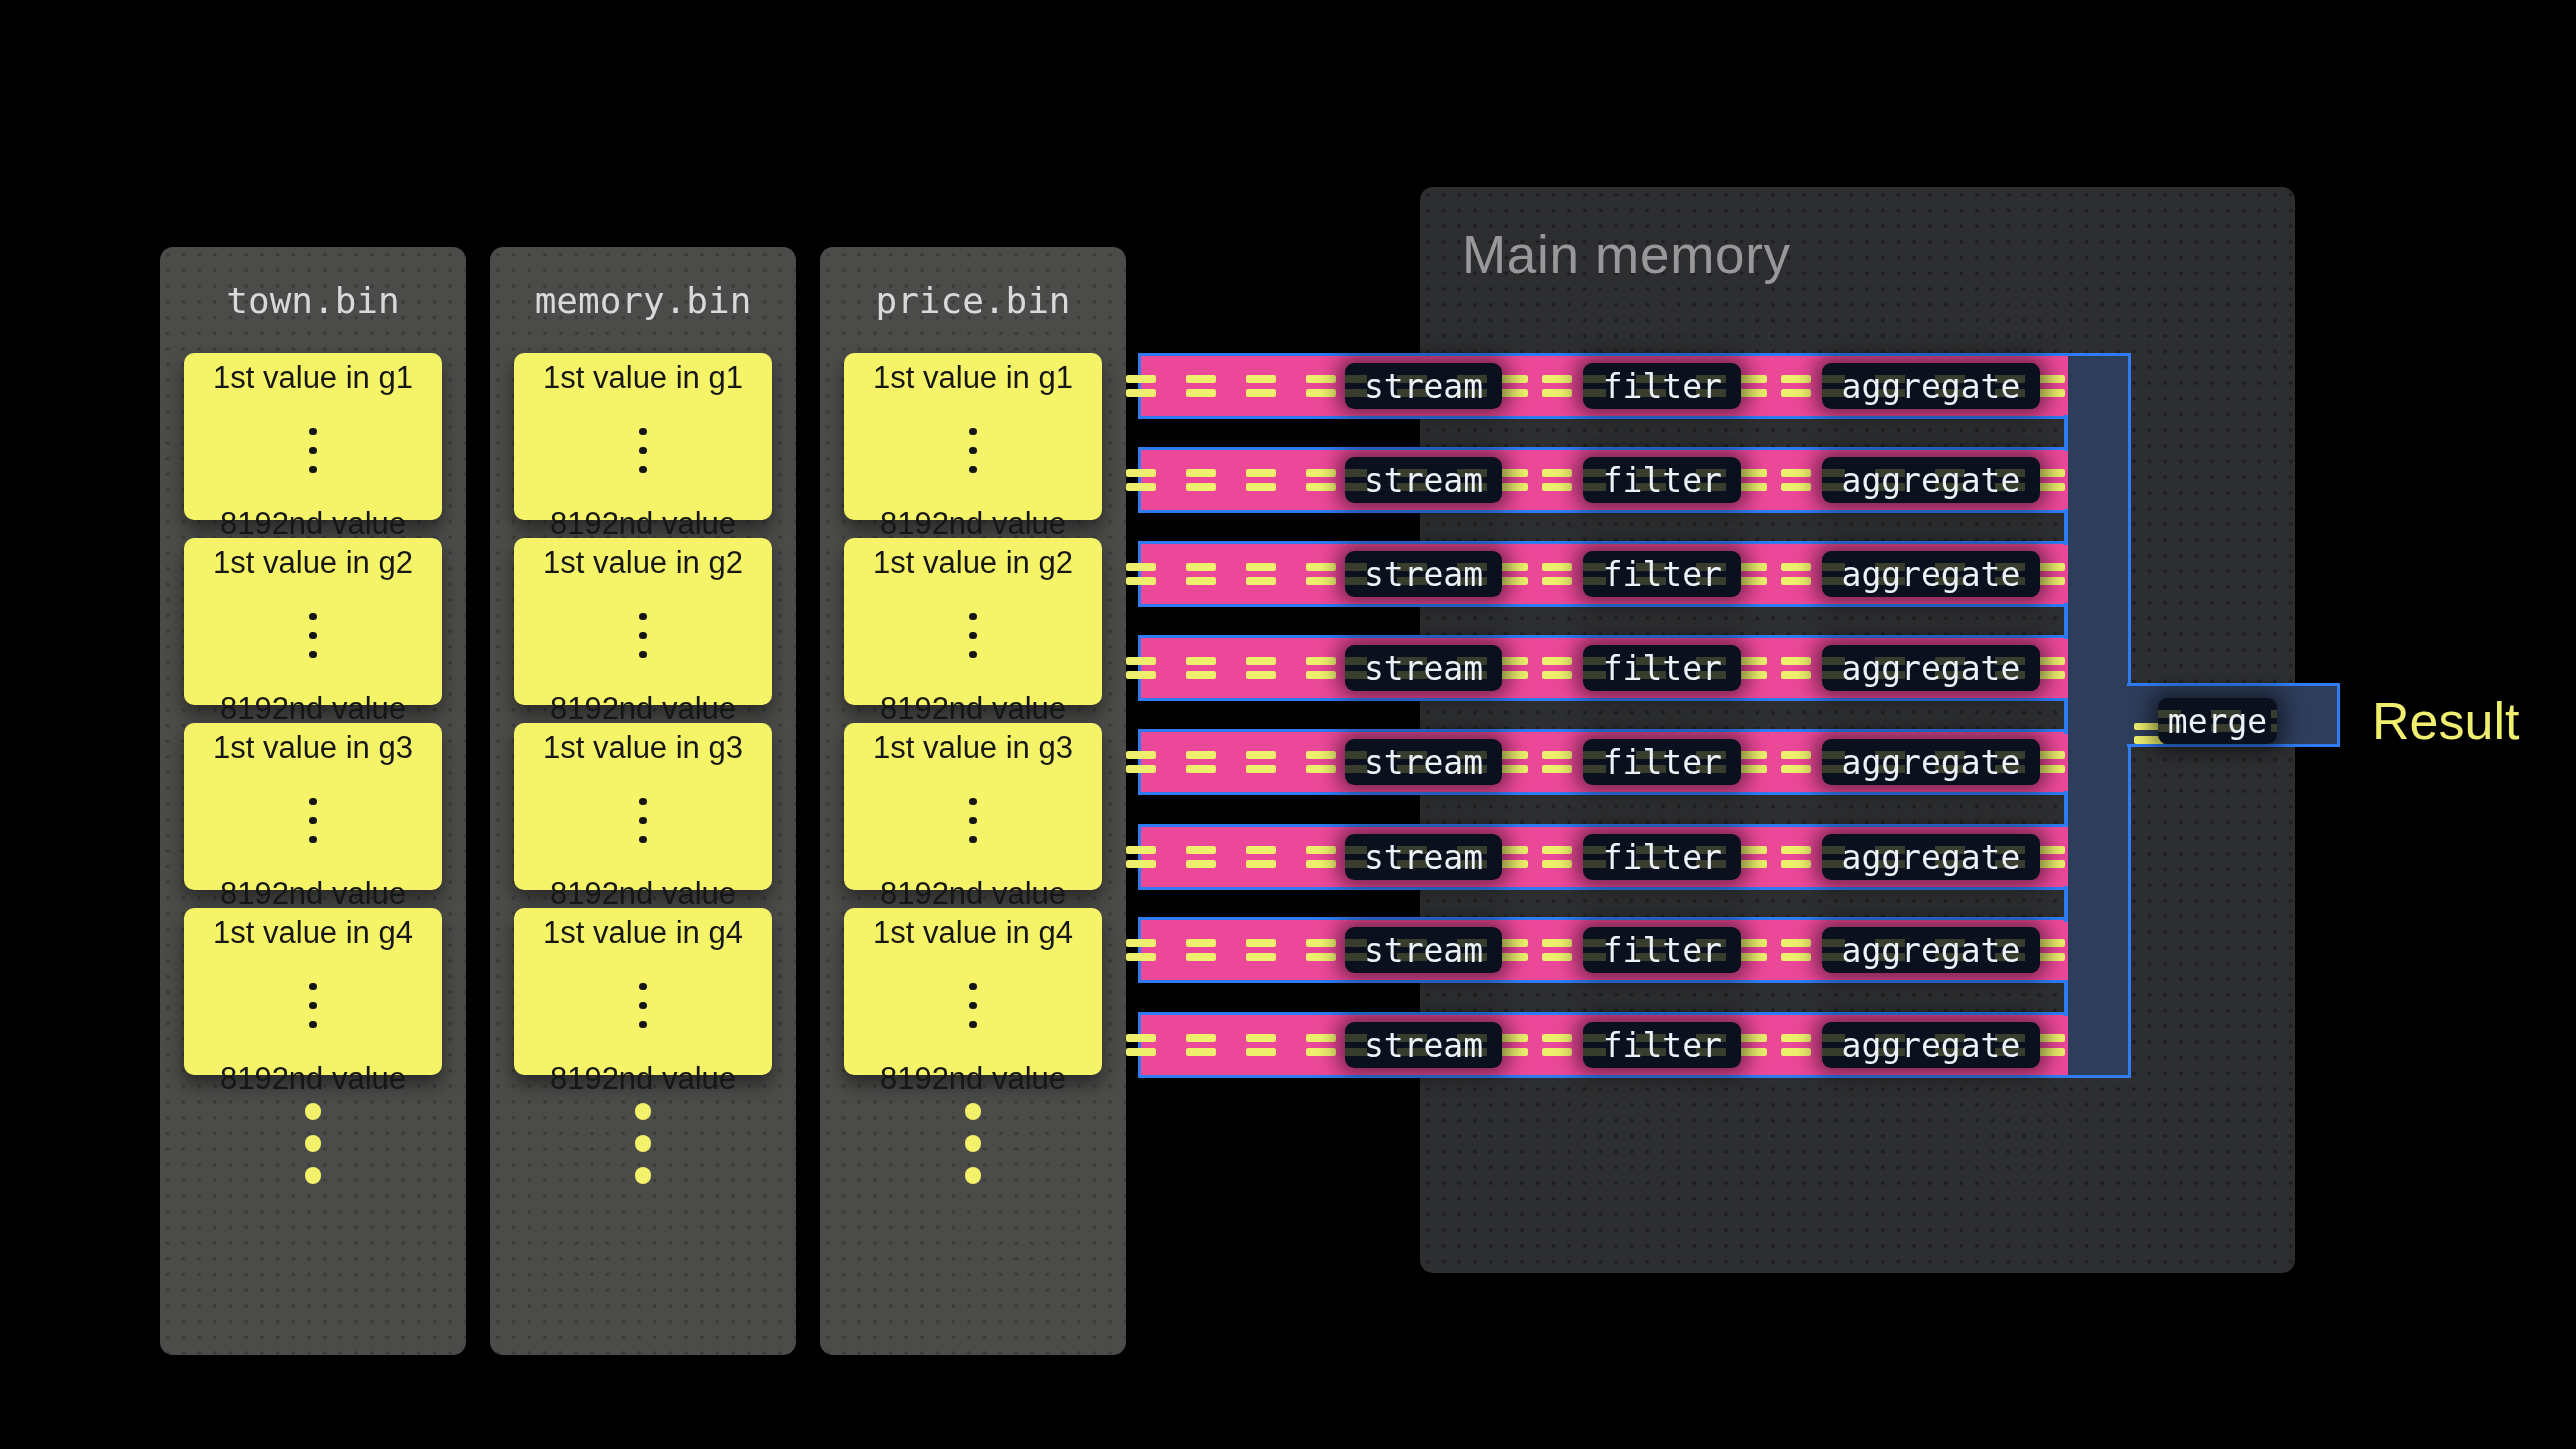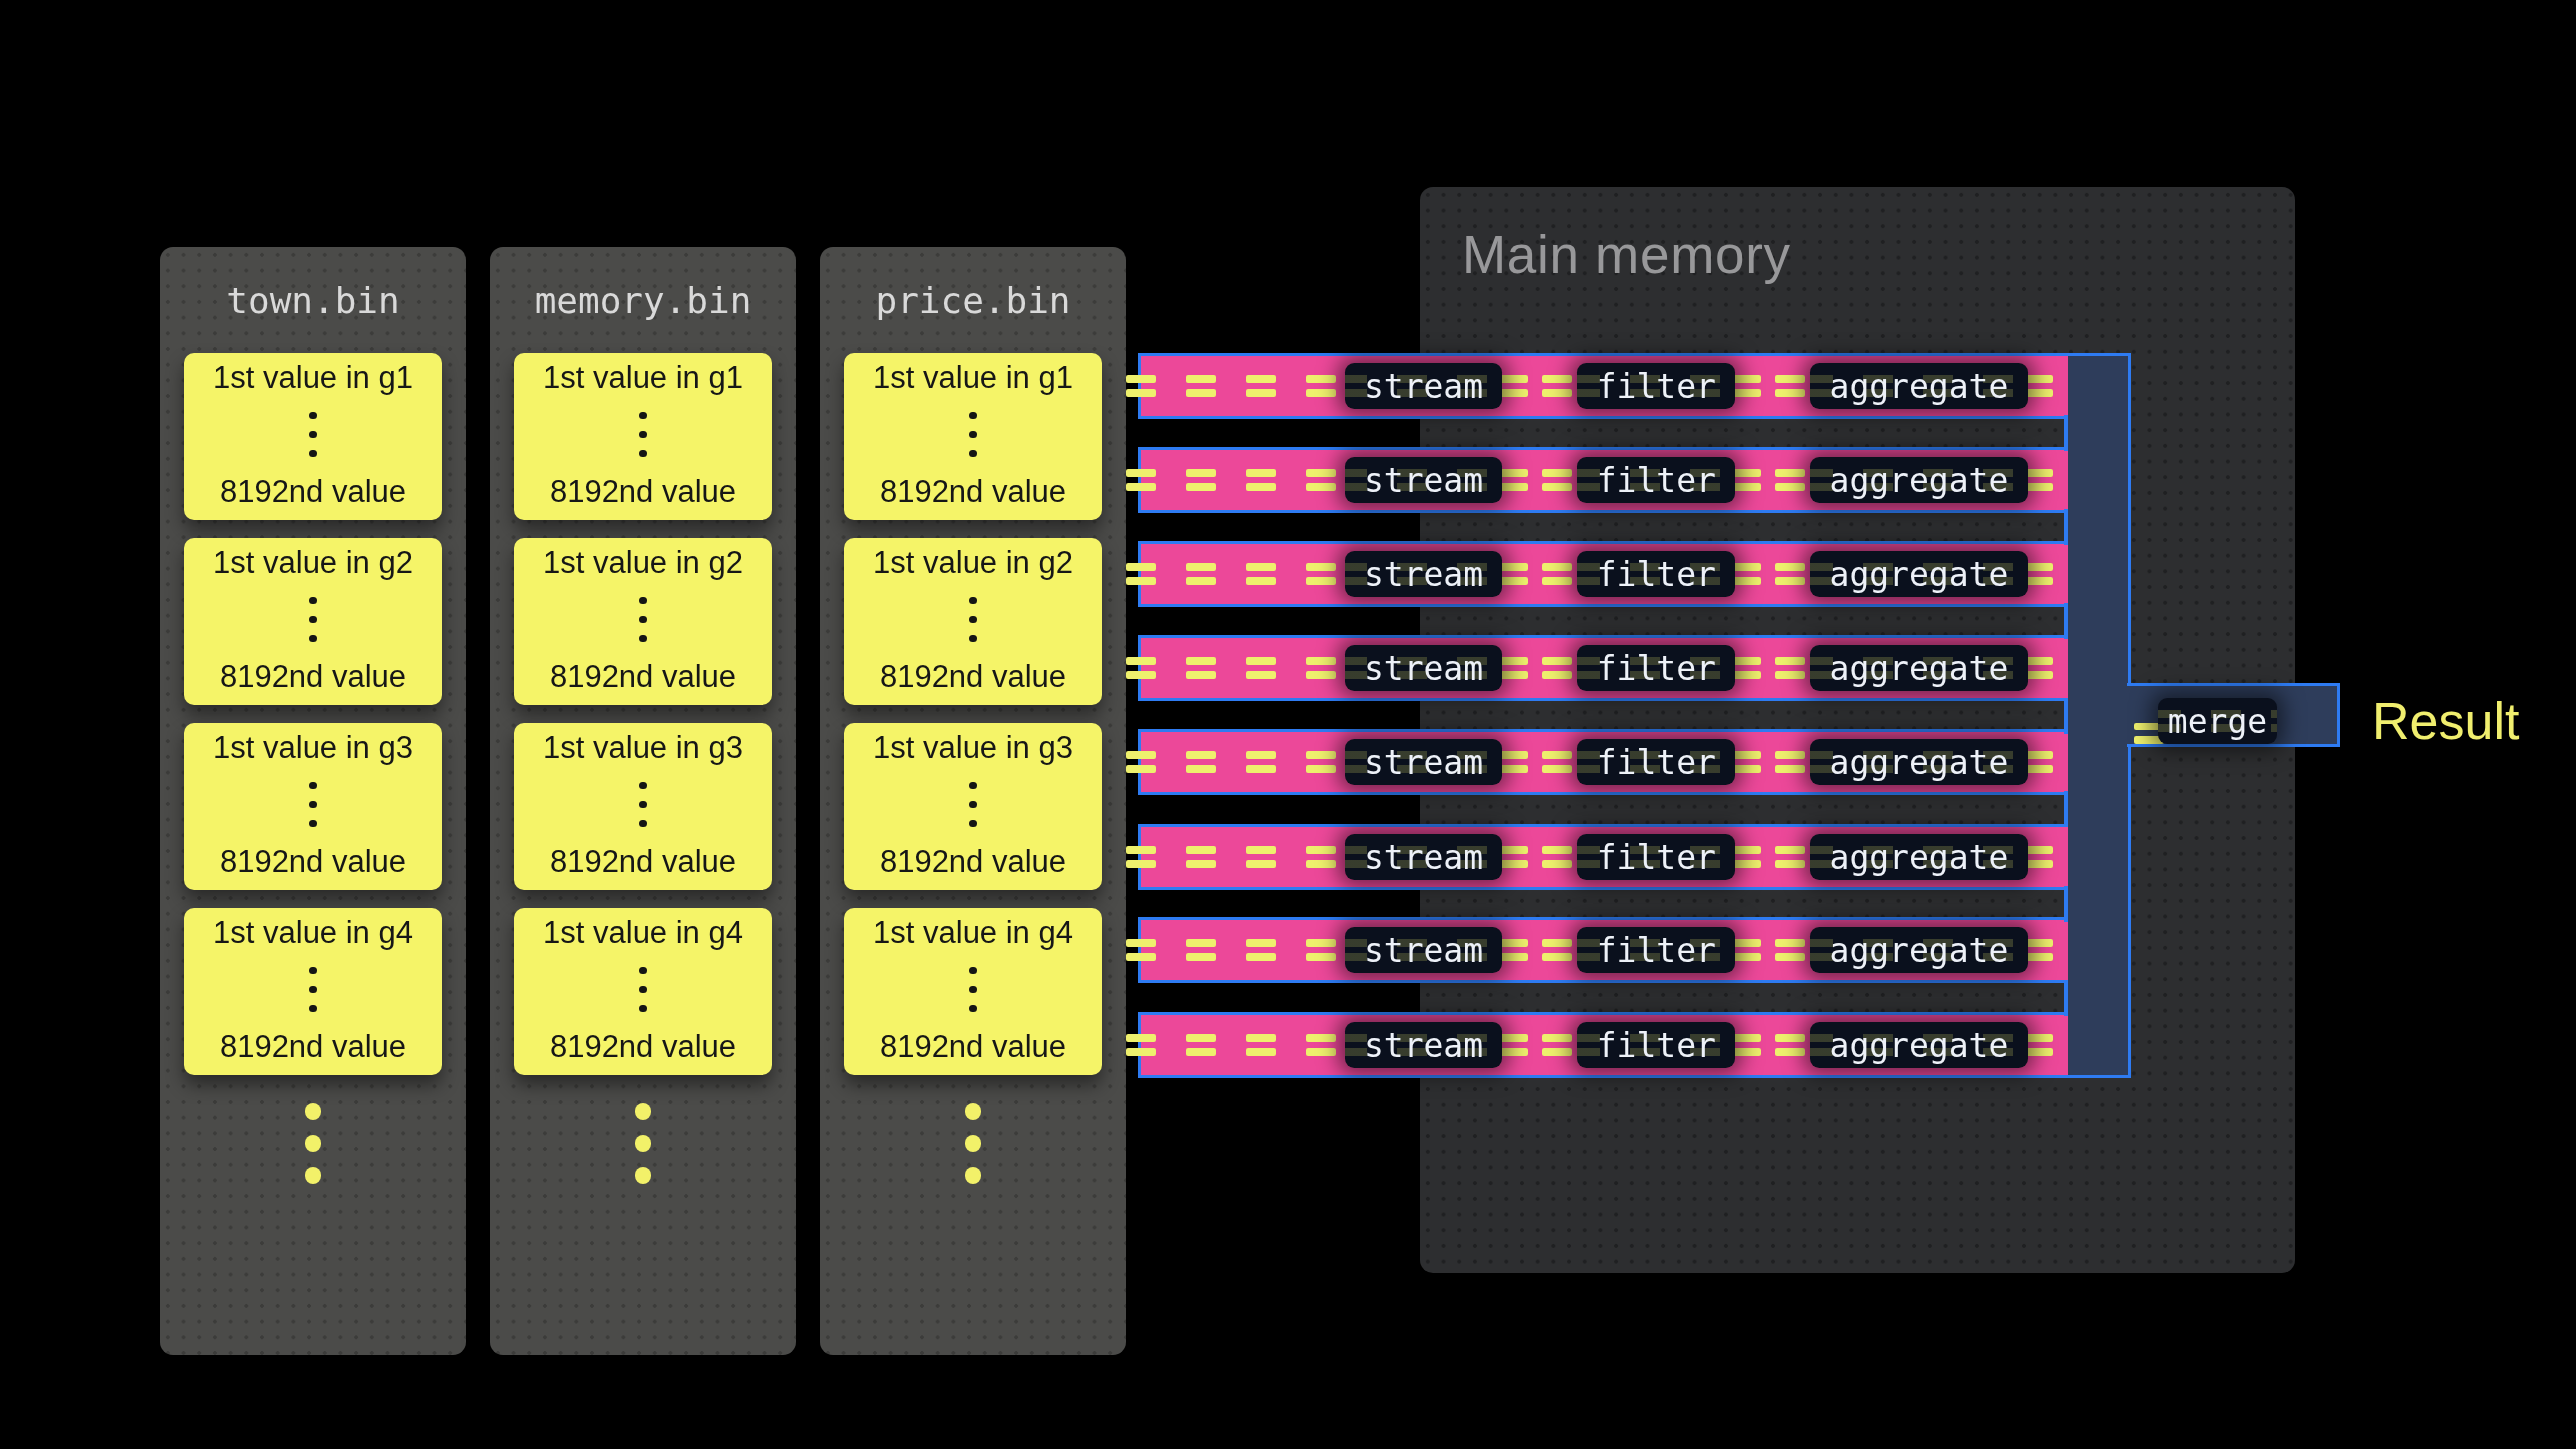--- a/index.html
+++ b/index.html
@@ -14,21 +14,21 @@
     background-size:15.7px 15.7px;
     border-radius:13px;box-shadow:0 7.2px 24px rgba(0,0,0,.55);margin-left:15px;}
   .file-name{margin-top:33px;text-align:center;
     font-family:"DejaVu Sans Mono",monospace;font-size:36px;color:#d9d9d9;}
   .col-body{position:absolute;top:106px;left:24px;right:24px;
     display:flex;flex-direction:column;}
   .vblock{height:167px;margin-bottom:18px;background:#f5f468;border-radius:10px;
     box-sizing:border-box;padding:5.7px 0 10px;
     display:flex;flex-direction:column;align-items:center;justify-content:space-between;
     box-shadow:0 10px 18.6px rgba(0,0,0,.45);
-    color:#161616;font-size:31px;line-height:37px;white-space:nowrap;}
+    color:#161616;font-size:31px;line-height:37px;white-space:nowrap;gap:32px;}
   .bdots{display:flex;flex-direction:column;gap:12px;}
   .bdot{width:7.2px;height:7.2px;border-radius:50%;background:#151515;}
   .col-ellipsis{margin-top:10px;display:flex;flex-direction:column;align-items:center;gap:15.7px;}
   .ydot{width:16.5px;height:16.5px;border-radius:50%;background:#f2f169;}
 
   
   .memory{position:absolute;left:1420px;top:187px;width:875px;height:1086px;
     background-color:#2d2e30;
     background-image:radial-gradient(circle,rgba(0,0,0,.30) 1.7px,transparent 2.2px);
     background-size:15.7px 15.7px;
@@ -43,21 +43,21 @@
   .dash{width:30px;height:21.5px;flex:0 0 30px;position:relative;z-index:1;}
   .dash::before,.dash::after{content:"";position:absolute;left:0;width:30px;height:7.9px;
     border-radius:2.1px;background:#eef06d;}
   .dash::before{top:0;}
   .dash::after{bottom:0;}
   .mlA{margin-left:-15px;}   
   .mlB{margin-left:30px;}    
   .mlC{margin-left:8.6px;}    
   .mlD{margin-left:-4.3px;}    
   .mlE{margin-left:14.3px;}    
-  .mlF{margin-left:5px;}     
+  .mlF{margin-left:11px;}     
 
   .opbox{position:relative;z-index:2;height:46px;border-radius:9.3px;
     background:#0a101d;box-shadow:0 0 20px 7.2px rgba(0,0,0,.5);
     display:flex;align-items:center;padding:0 19.3px;overflow:hidden;white-space:nowrap;
     font-family:"DejaVu Sans Mono",monospace;font-size:33px;color:#edf1f8;}
   .opbox::before,.opbox::after{content:"";position:absolute;left:-7.2px;right:-7.2px;height:7.9px;
     border-radius:2.1px;opacity:.20;
     background:repeating-linear-gradient(90deg,#eef06d 0 30px,transparent 30px 60px);}
   .opbox::before{top:calc(50% - 10.7px);}
   .opbox::after{top:calc(50% + 2.9px);}

